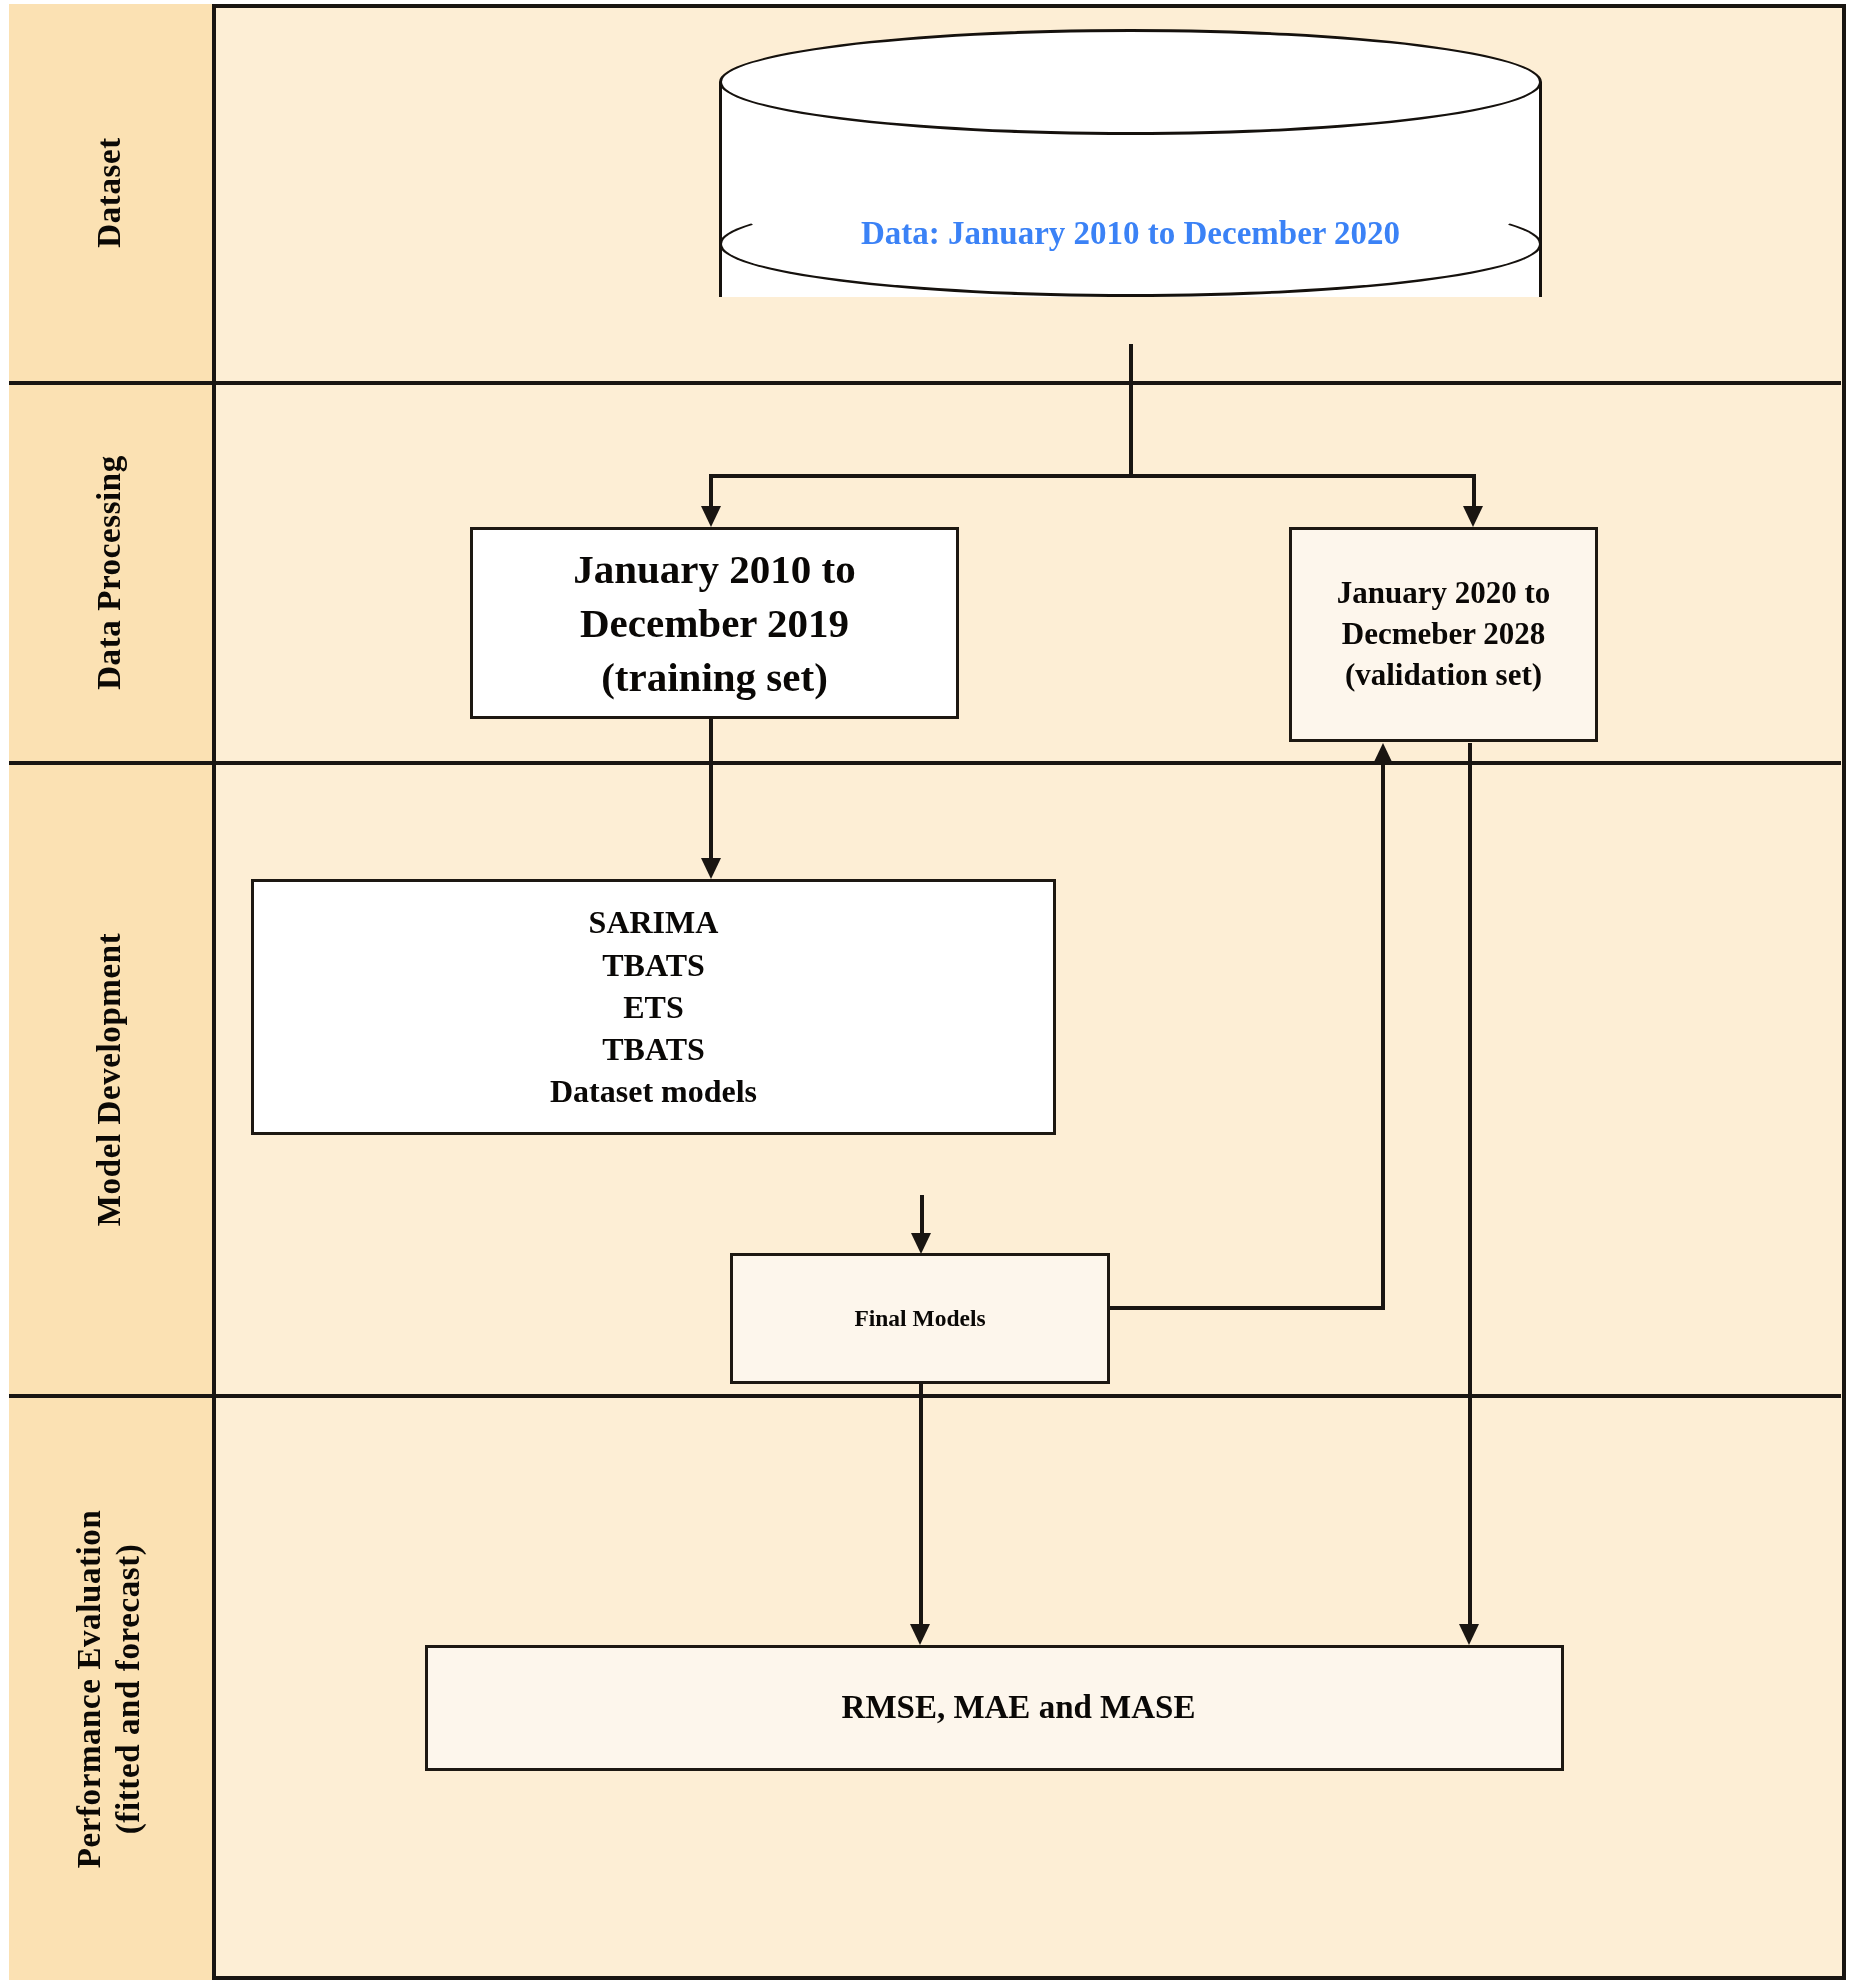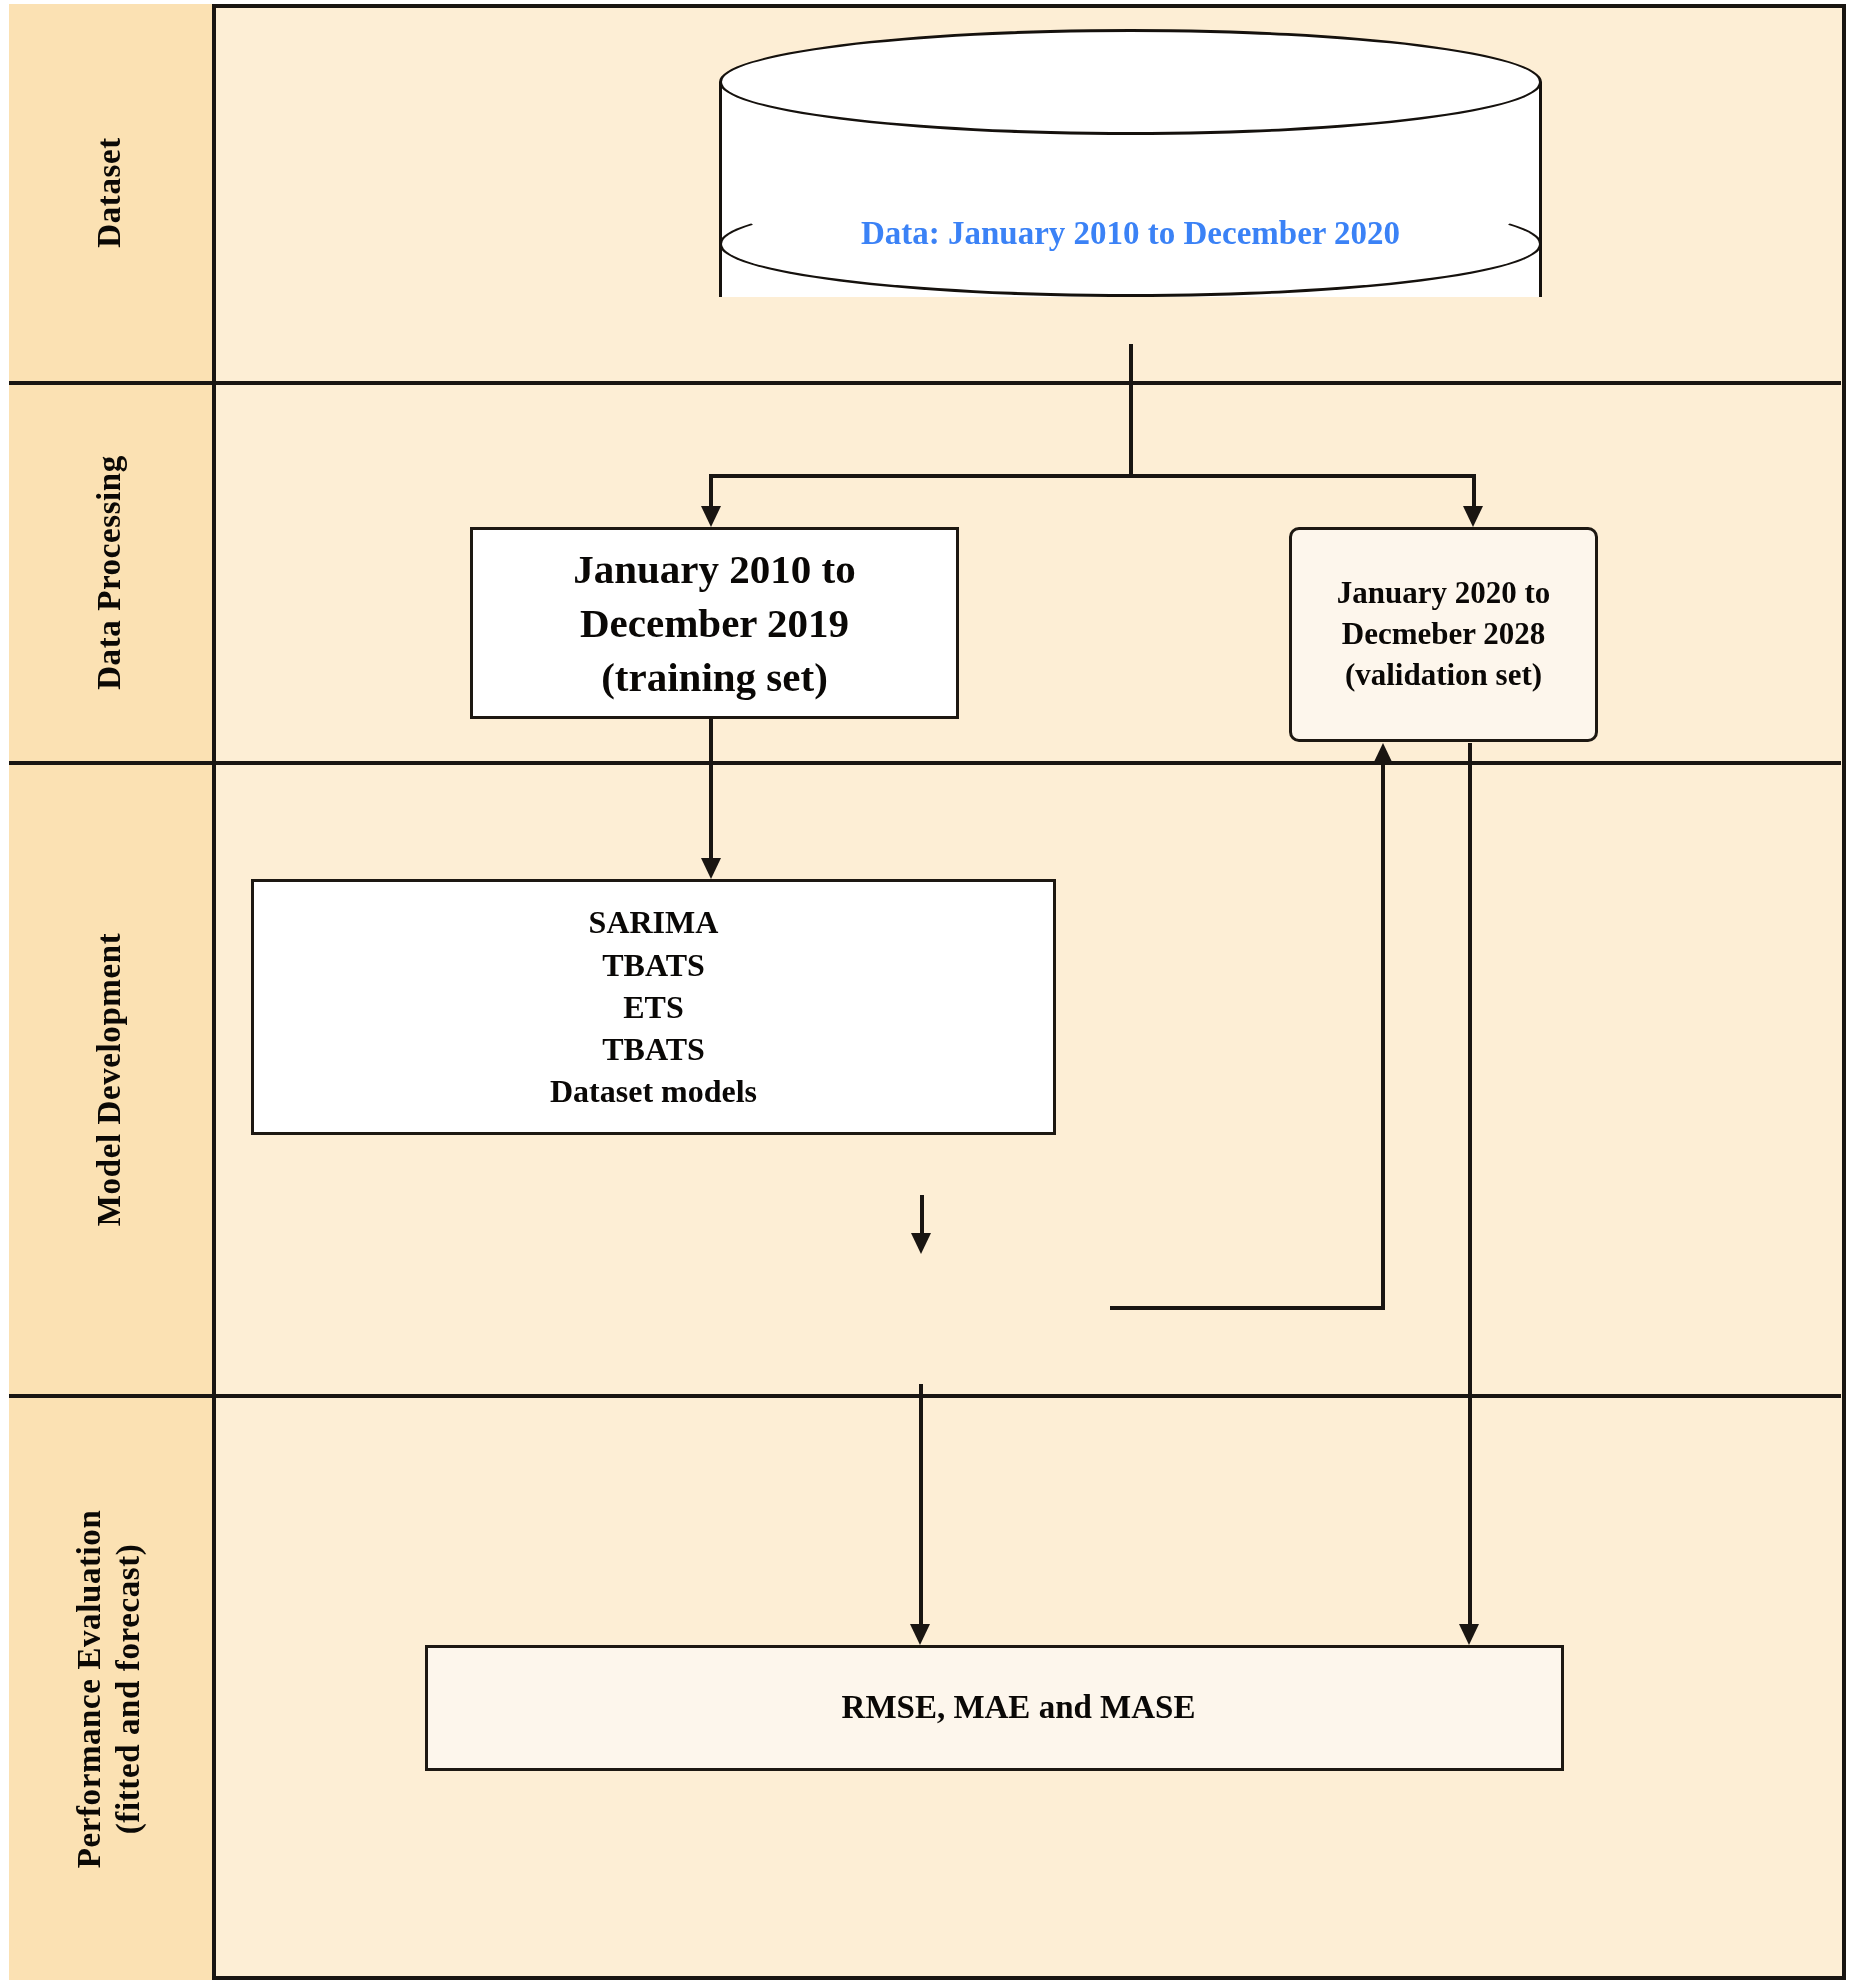--- a/index.html
+++ b/index.html
@@ -221,21 +221,21 @@
   <div class="arrow-down" style="left:1463px; top:506px;"></div>
 
   <div class="node white" style="left:470px; top:527px; width:489px; height:192px; font-size:41px;">
     <div>
       <span class="stack-line">January 2010 to</span>
       <span class="stack-line">December 2019</span>
       <span class="stack-line">(training set)</span>
     </div>
   </div>
 
-  <div class="node cream" style="left:1289px; top:527px; width:309px; height:215px; font-size:31px;border-radius:10px;">
+  <div class="node cream" style="left:1289px; top:527px; width:309px; height:215px; font-size:31px;">
     <div>
       <span class="stack-line">January 2020 to</span>
       <span class="stack-line">Decmeber 2028</span>
       <span class="stack-line">(validation set)</span>
     </div>
   </div>
 
   <div class="vline" style="left:709px; top:719px; height:141px;"></div>
   <div class="arrow-down" style="left:701px; top:858px;"></div>
 
@@ -245,20 +245,23 @@
       <span class="stack-line">TBATS</span>
       <span class="stack-line">ETS</span>
       <span class="stack-line">TBATS</span>
       <span class="stack-line">Dataset models</span>
     </div>
   </div>
 
   <div class="vline" style="left:920px; top:1195px; height:48px;"></div>
   <div class="arrow-down" style="left:911px; top:1233px;"></div>
 
+  <div class="node cream" style="left:730px; top:1253px; width:380px; height:131px; font-size:23.5px;">
+    <span>Final Models</span>
+  </div>
 
   <div class="hline" style="left:1110px; top:1306px; width:275px;"></div>
   <div class="vline" style="left:1381px; top:764px; height:546px;"></div>
   <div class="arrow-up" style="left:1373px; top:743px;"></div>
 
   <div class="vline" style="left:919px; top:1384px; height:251px;"></div>
   <div class="arrow-down" style="left:910px; top:1624px;"></div>
 
   <div class="vline" style="left:1468px; top:743px; height:893px;"></div>
   <div class="arrow-down" style="left:1459px; top:1624px;"></div>

